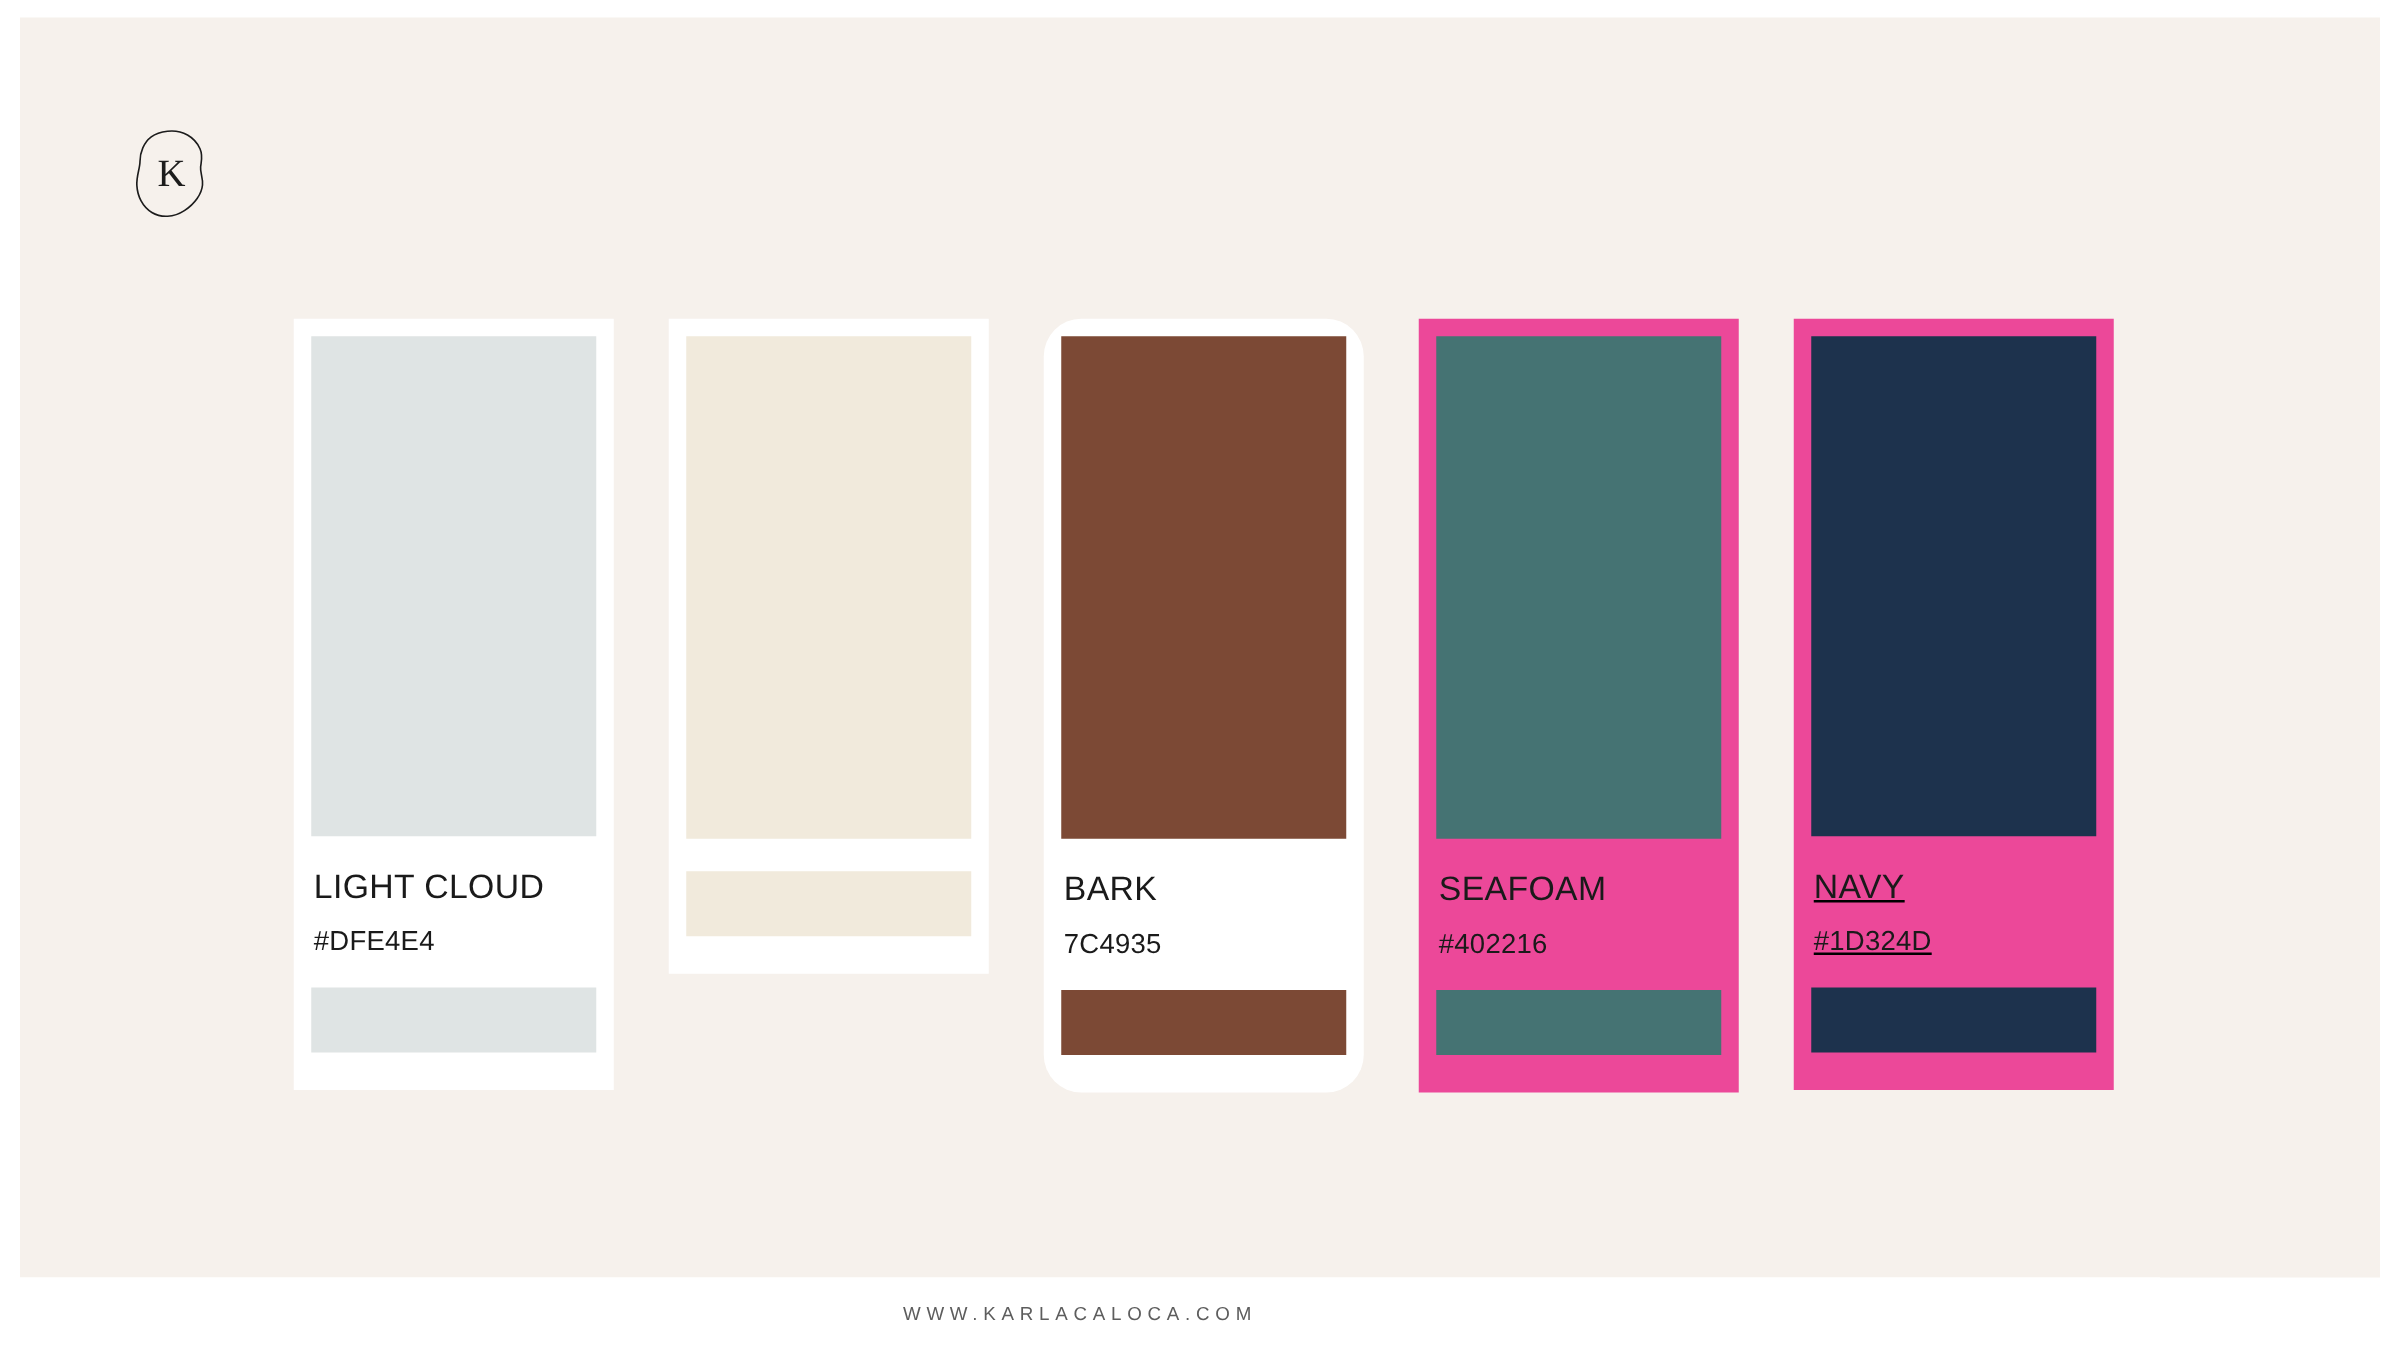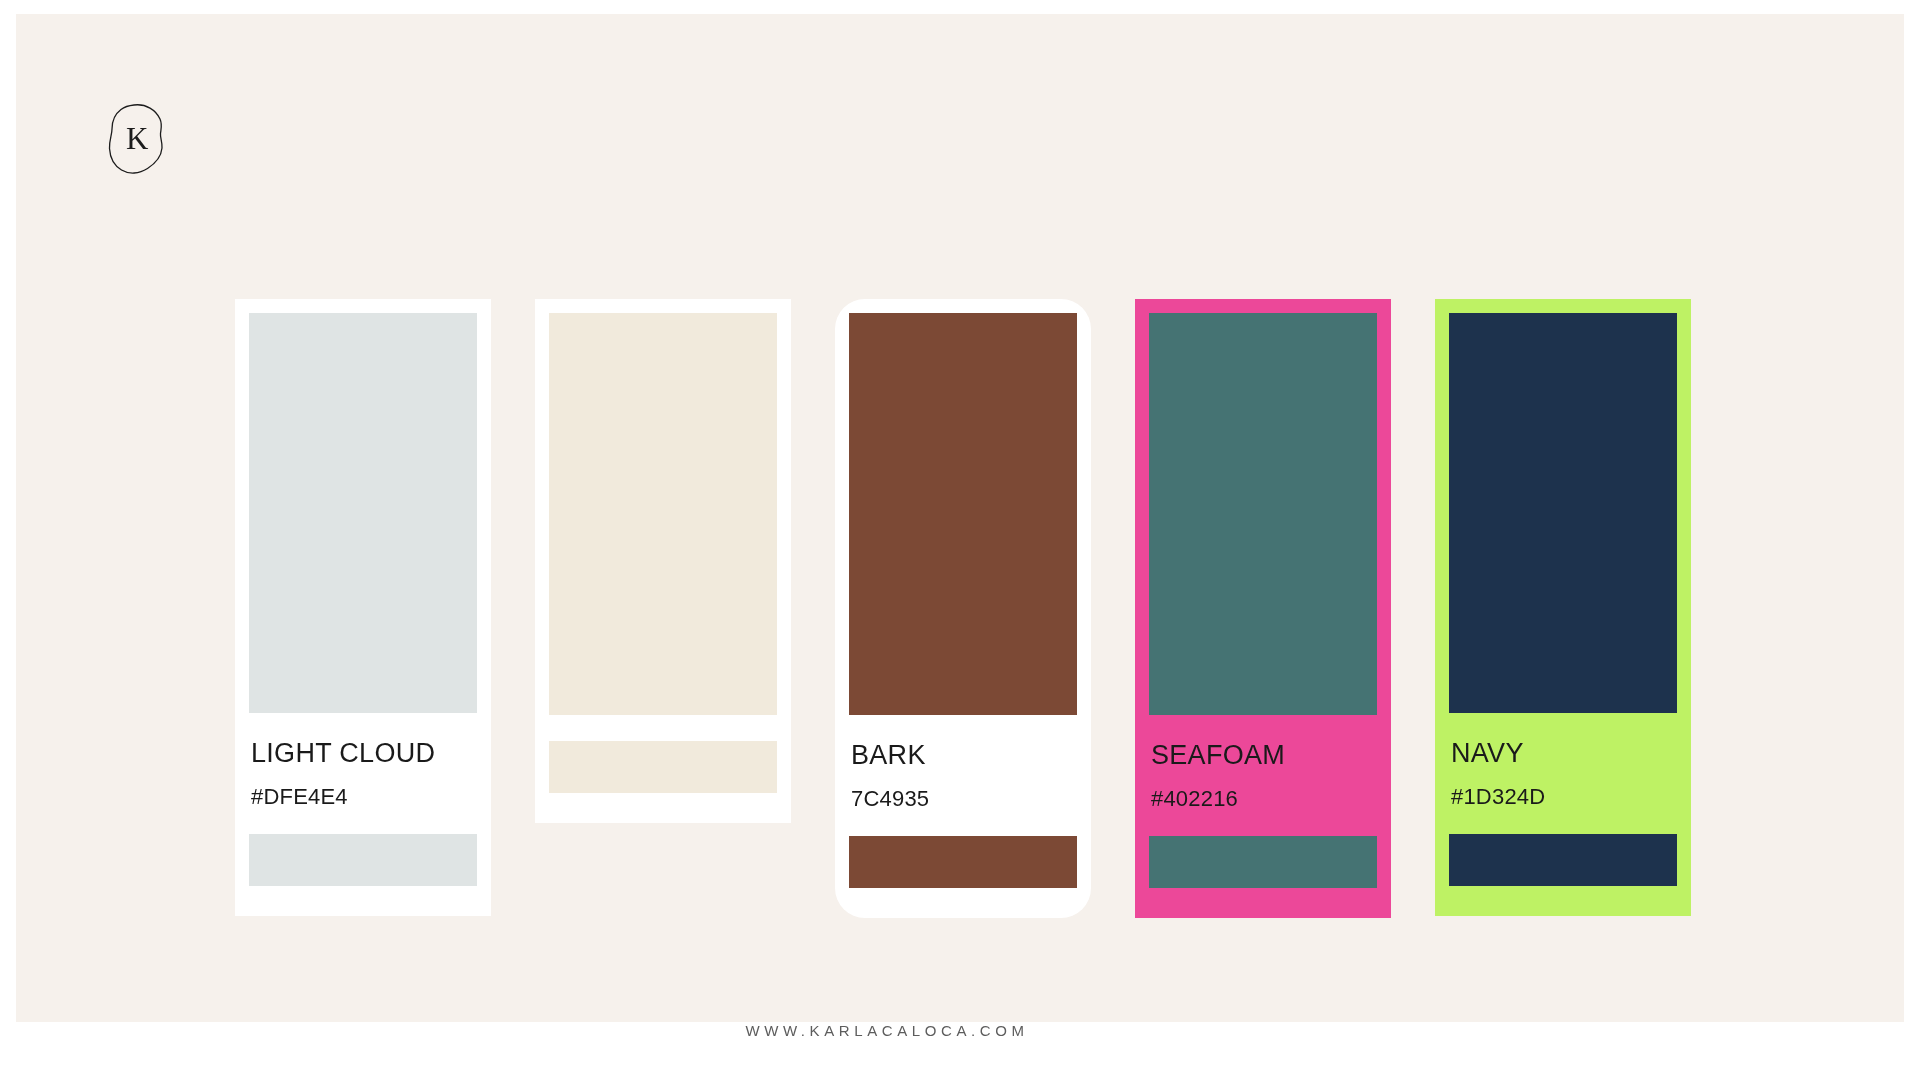--- a/index.html
+++ b/index.html
@@ -64,21 +64,20 @@
   
   .swatch-row {
     position: absolute;
     left: 235px;
     top: 255px;
     width: 1456px;
     height: 690px;
     display: flex;
     align-items: flex-start;
     gap: 44px;
-    margin-top: 44px;
   }
 
   .swatch-card {
     position: relative;
     width: 260px;
     background: #ffffff;
     box-sizing: border-box;
     padding: 14px 14px 0 14px;
   }
 
@@ -118,23 +117,23 @@
   }
 
   
   .footer {
     position: absolute;
     left: 0;
     top: 1022px;
     width: 1728px;
     height: 58px;
     display: flex;
+    align-items: center;
     justify-content: center;
     background: #ffffff;
-    margin-left: 23px;
   }
   .footer-url {
     font-size: 15px;
     letter-spacing: 4.6px;
     color: #5d5d5d;
     font-weight: 400;
   }
 </style>
 </head>
 <body>
@@ -179,21 +178,21 @@
 
     <div class="swatch-card" style="background: #ec4899;">
       <div class="swatch-block" style="background: rgb(69, 115, 115); height: 402px;"></div>
       <div class="swatch-info">
         <div class="swatch-name">SEAFOAM</div>
         <div class="swatch-hex">#402216</div>
       </div>
       <div class="swatch-bar" style="background: rgb(69, 115, 115);"></div>
     </div>
 
-    <div class="swatch-card" style="background: #bef264;">
+    <div class="swatch-card" style="background: #ec4899; text-decoration: underline;">
       <div class="swatch-block" style="background: rgb(29, 50, 77); height: 400px;"></div>
       <div class="swatch-info">
         <div class="swatch-name">NAVY</div>
         <div class="swatch-hex">#1D324D</div>
       </div>
       <div class="swatch-bar" style="background: rgb(29, 50, 77);"></div>
     </div>
 
   </div>
 

